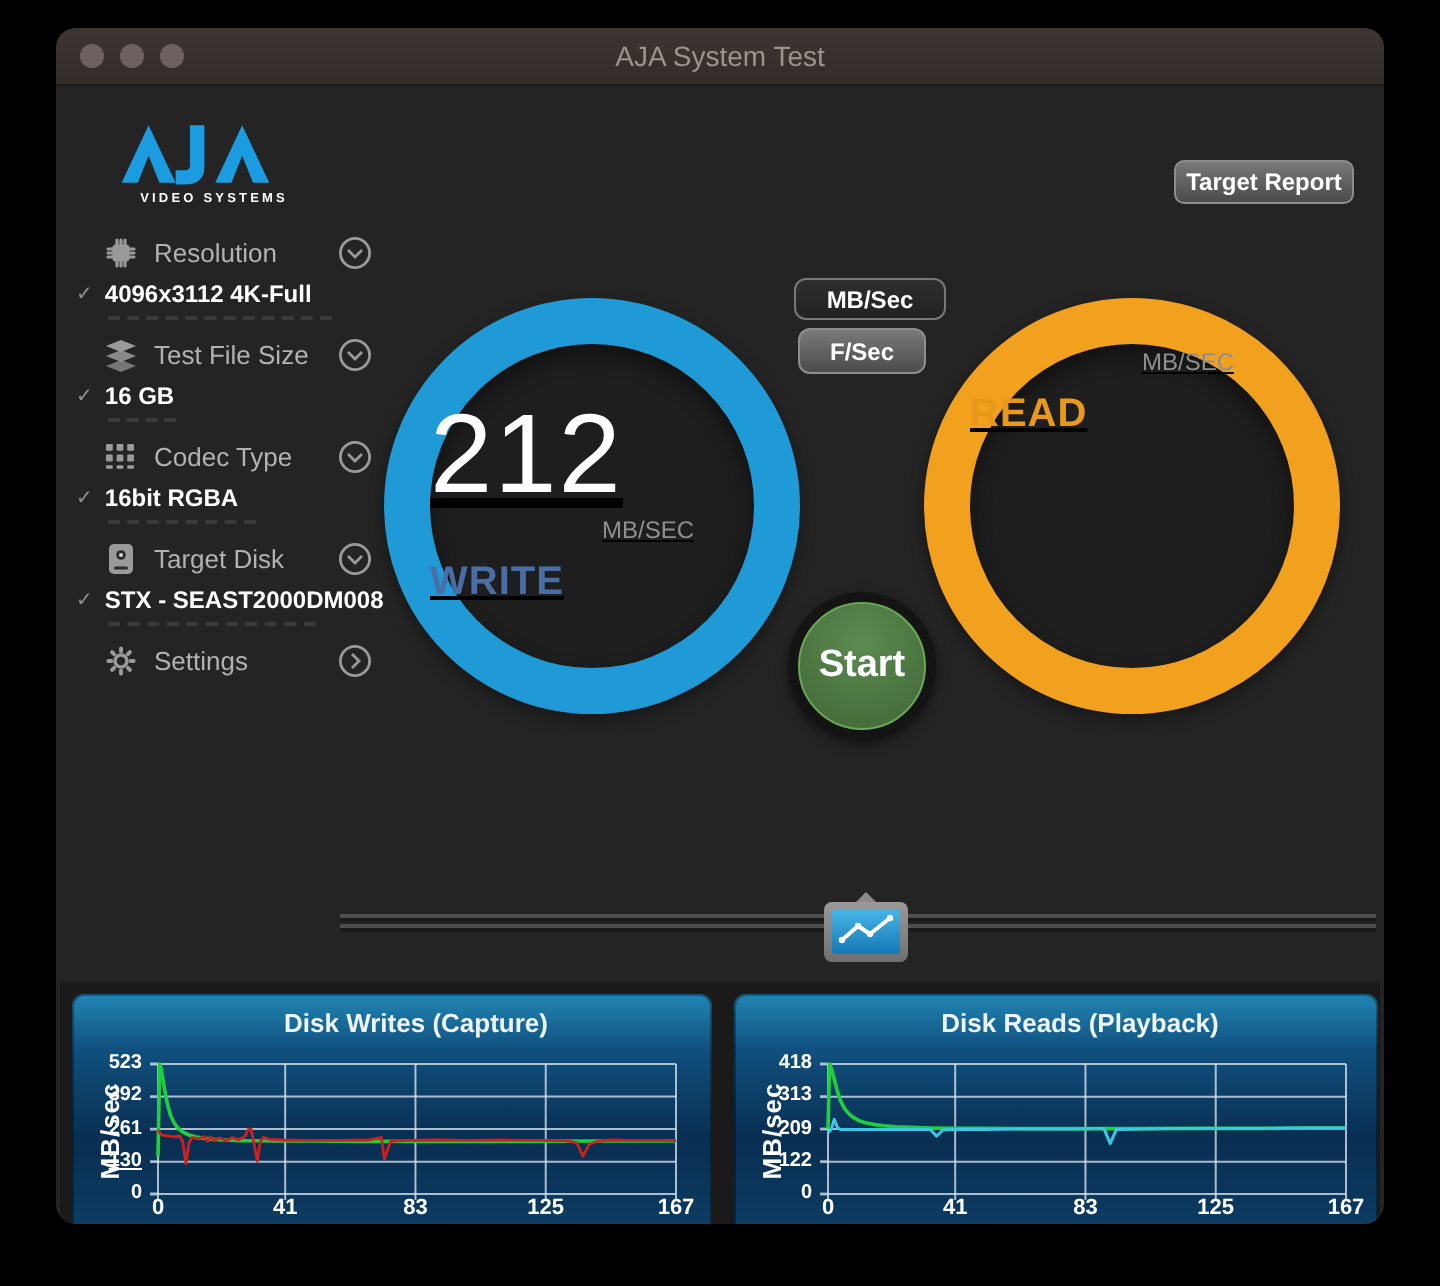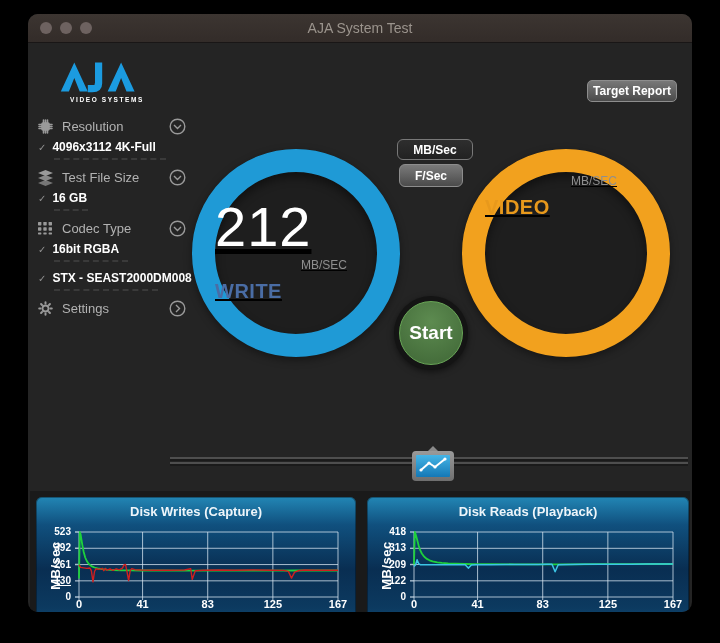--- a/index.html
+++ b/index.html
@@ -21,21 +21,21 @@
     margin-top:1px;padding-right:6px;}
   
   .hbtn{position:absolute;height:20px;border-radius:5px;color:#fff;font-size:12px;font-weight:bold;
     display:flex;align-items:center;justify-content:center;cursor:default;}
   .btn-dark{background:linear-gradient(#2e2e2e,#232323);border:1px solid #6f6f6f;}
   .btn-light{background:linear-gradient(#787878,#4b4b4b);border:1px solid #8d8d8d;}
   #btn-sdt{left:452px;top:37px;width:90px;}
   #btn-sr{left:559px;top:37px;width:88px;}
   
   .sidebar{position:absolute;left:0;top:72px;width:168px;}
-  .side-row{display:flex;align-items:center;height:22px;padding:0 8px 0 8px;margin-bottom:0;}
+  .side-row{display:flex;align-items:center;height:22px;padding:0 8px 0 23px;margin-bottom:0;}
   .side-row .sicon{width:18px;height:18px;margin-right:8px;flex:none;display:flex;align-items:center;justify-content:center;}
   .side-row .slabel{color:#b2b2b2;font-size:13px;flex:1;}
   .side-row .chev{flex:none;margin-right:2px;}
   .side-val{display:flex;align-items:center;padding:3px 8px 1px 10px;}
   .side-val .check{color:#8f8f8f;font-size:10px;margin-right:6px;}
   .side-val .vtext{color:#fff;font-size:12px;font-weight:bold;white-space:nowrap;}
   .ghost{border-top:2px dashed #3a3a3a;margin:3px 0 6px 26px;height:0;}
   .g1{width:112px}.g2{width:34px}.g3{width:74px}.g4{width:104px}
   .sgroup{margin-bottom:2px;}
   
@@ -72,21 +72,21 @@
   .chart-icon .screen{width:100%;height:100%;background:linear-gradient(#45b5e6,#1478b6);border-radius:1px;}
   
   .charts-wrap{position:absolute;left:2px;top:448px;width:660px;height:150px;background:#1a1a1a;
     border-radius:0 0 10px 10px;}
   .chart-panel{position:absolute;top:6px;height:139px;border-radius:6px;overflow:hidden;
     background:linear-gradient(180deg,#2286b5 0%,#10507e 20%,#092e52 52%,#0c3a60 80%,#175a87 100%);
     box-shadow:inset 0 0 0 1px rgba(0,0,0,.35);}
   #panel-writes{left:6px;width:320px;}
   #panel-reads{left:337px;width:322px;}
   .chart-title{position:absolute;top:7px;left:0;width:100%;text-align:center;color:#eef5fa;
-    font-size:13px;font-weight:600;}
+    font-size:13px;font-weight:600;padding-left:12px;}
   .chart-ylabel{position:absolute;left:-11px;top:61px;width:60px;text-align:center;color:#fff;
     font-size:13px;font-weight:bold;transform:rotate(-90deg);letter-spacing:.5px;}
   .plot{position:absolute;top:35px;width:259px;height:65px;}
   #panel-writes .plot{left:43px;}
   #panel-reads .plot{left:47px;}
   .yticks{position:absolute;top:35px;left:0;height:65px;}
   #panel-writes .yticks{width:38px;}
   #panel-reads .yticks{width:42px;}
   .yticks span{position:absolute;right:3px;color:#fff;font-size:10px;font-weight:bold;line-height:12px;}
   .xticks{position:absolute;top:101px;width:259px;height:12px;}
@@ -198,20 +198,37 @@
           </span>
         </div>
         <div class="side-val">
           <span class="check">✓</span>
           <span class="vtext">16bit RGBA</span>
         </div>
         <div class="ghost g3"></div>
       </div>
 
       <div class="sgroup">
+        <div class="side-row">
+          <span class="sicon">
+            <svg width="15" height="17" viewBox="0 0 15 17">
+              <rect x="1.5" y="1" width="12" height="15" rx="2.5" fill="#9a9a9a"></rect>
+              <circle cx="7.5" cy="6.5" r="2.4" fill="#2a2a2a"></circle>
+                <circle cx="7.5" cy="6.5" r="1" fill="#d8d8d8"></circle>
+              <rect x="4" y="12.2" width="7" height="1.6" rx=".8" fill="#2a2a2a"></rect>
+            </svg>
+          </span>
+          <span class="slabel">Target Disk</span>
+          <span class="chev">
+            <svg width="17" height="17" viewBox="0 0 17 17" fill="none" stroke="#9a9a9a" stroke-width="1.4">
+                <circle cx="8.5" cy="8.5" r="7.3"></circle>
+                <path d="M5 7 l3.5 3.5 L12 7"></path>
+              </svg>
+          </span>
+        </div>
         <div class="side-val">
           <span class="check">✓</span>
           <span class="vtext">STX - SEAST2000DM008</span>
         </div>
         <div class="ghost g4"></div>
       </div>
 
       <div class="sgroup">
         <div class="side-row">
           <span class="sicon">
@@ -236,21 +253,21 @@
     <div class="ubtn" id="btn-mbsec">MB/Sec</div>
     <div class="ubtn" id="btn-fsec">F/Sec</div>
 
     <div class="gauge" id="gauge-write">
       <div class="gnum">212</div>
       <div class="gunit">MB/SEC</div>
       <div class="glabel">WRITE</div>
     </div>
     <div class="gauge" id="gauge-read">
       <div class="gunit">MB/SEC</div>
-      <div class="glabel">VIDEO</div>
+      <div class="glabel">READ</div>
     </div>
 
     <div class="start-outer">
       <div class="start-inner">Start</div>
     </div>
 
     <div class="divider">
       <i></i>
         <i style="margin-top:1px"></i>
     </div>

